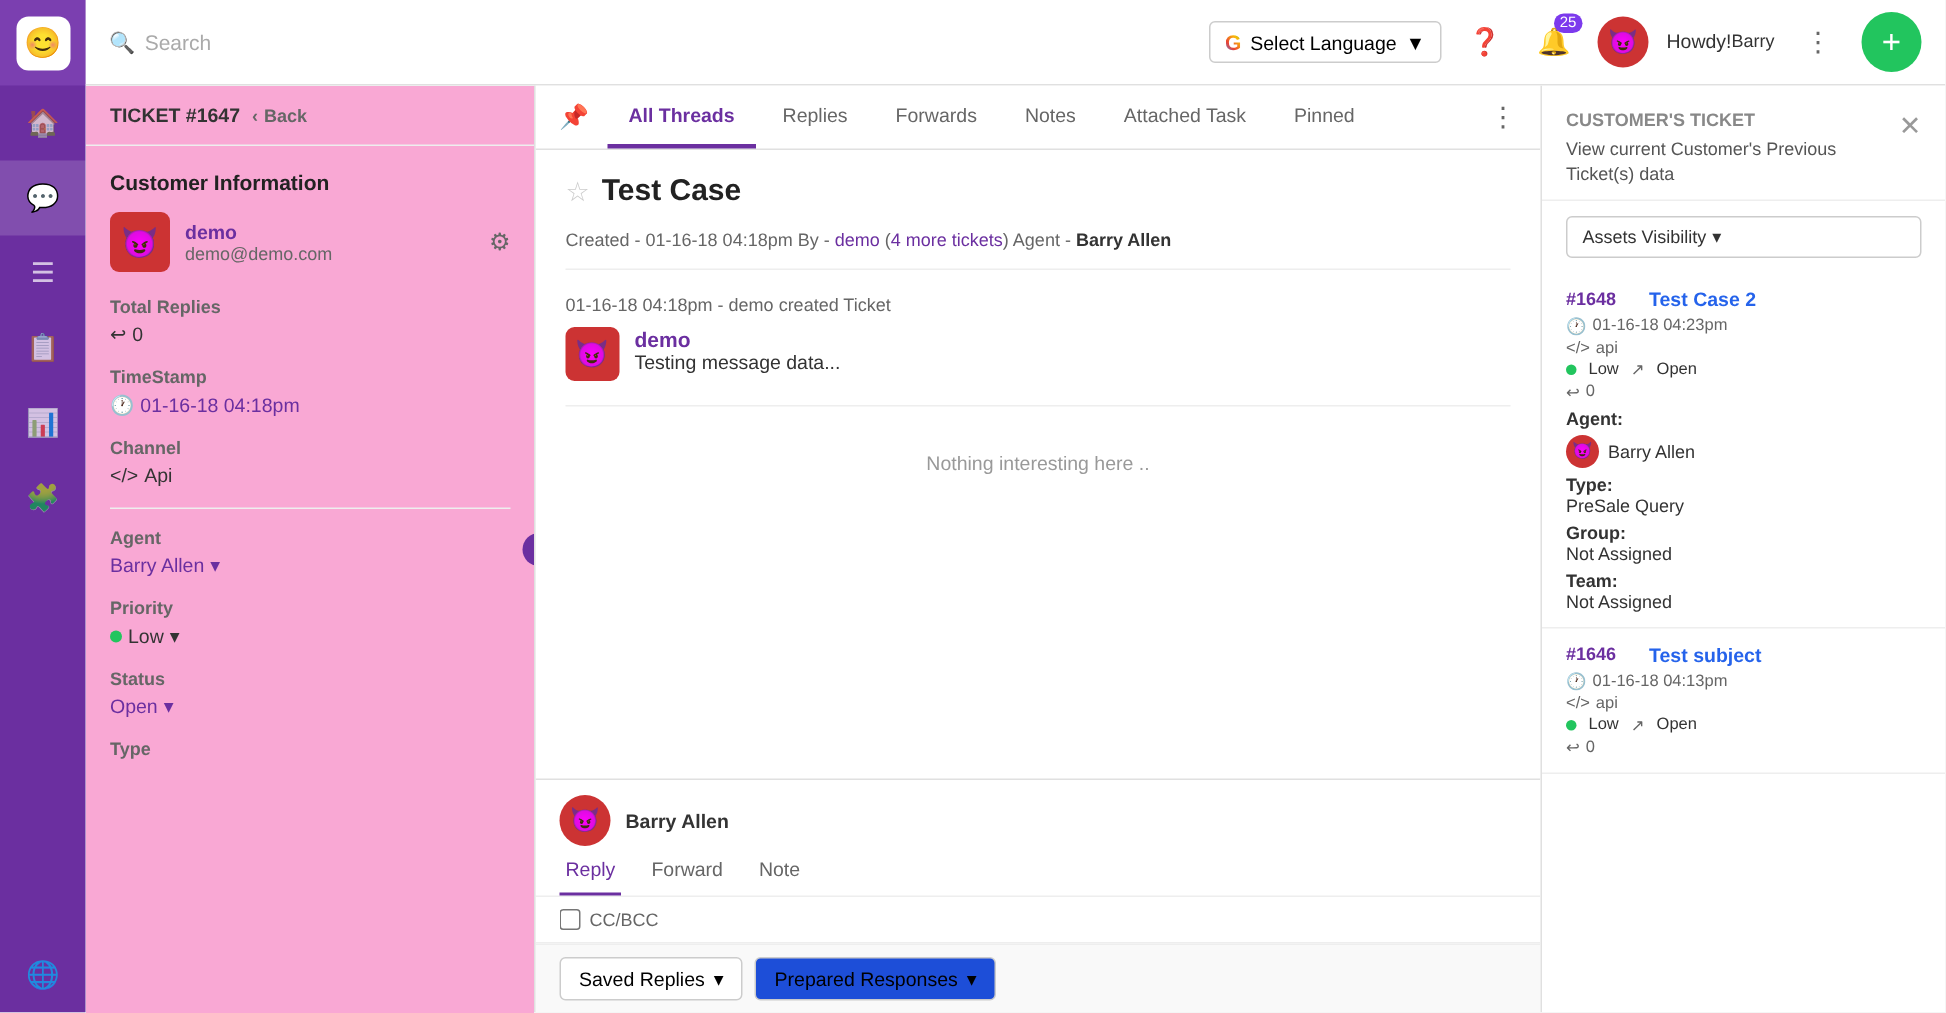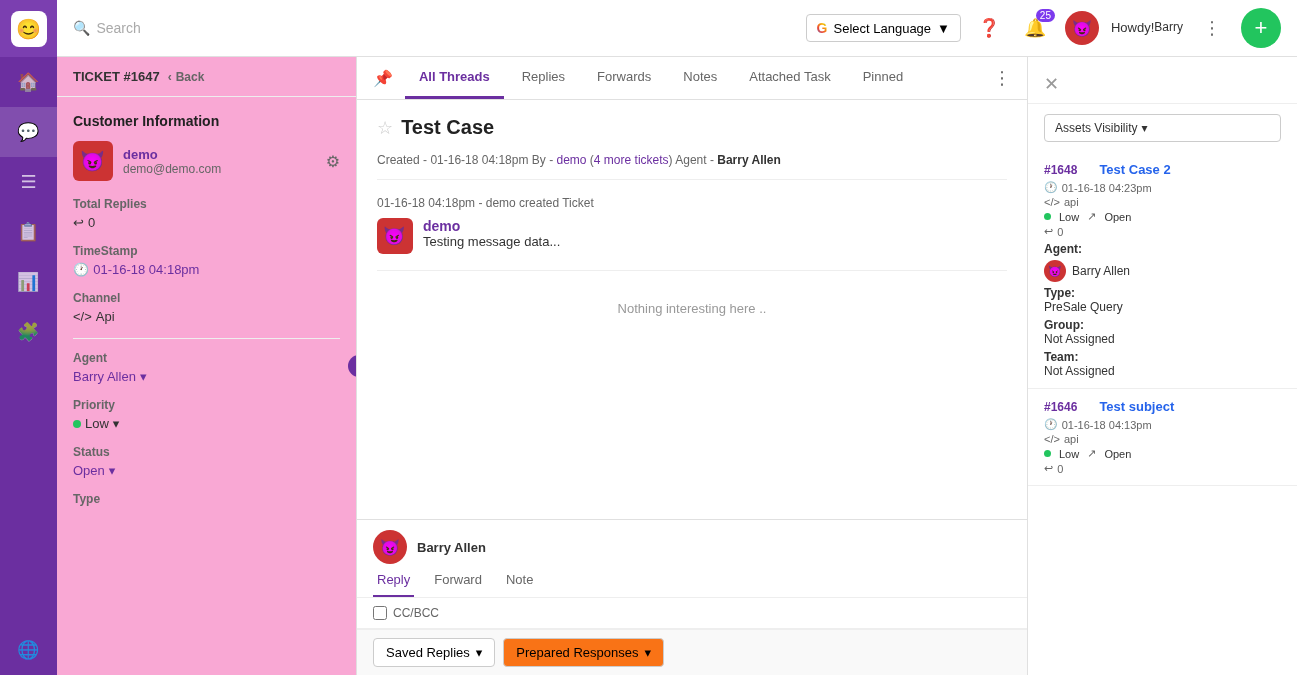--- a/index.html
+++ b/index.html
@@ -404,21 +404,21 @@
       cursor: pointer;
       font-size: 13px;
     }
     .prepared-btn {
       display: flex;
       align-items: center;
       gap: 6px;
       border: 1px solid #ccc;
       border-radius: 4px;
       padding: 6px 12px;
-      background: #f97316;
+      background: #1d4ed8;
       cursor: pointer;
       font-size: 13px;
     }
 
     
     .right-panel {
       width: 270px;
       background: white;
       border-left: 1px solid #e0e0e0;
       display: flex;
@@ -711,20 +711,24 @@
           <button class="prepared-btn">
             <span>Prepared Responses</span>
             <span>▾</span>
           </button>
         </div>
       </div>
     </div>
 
     <div class="right-panel">
       <div class="right-panel-header">
+        <div>
+          <div class="right-panel-title">CUSTOMER'S TICKET</div>
+          <div class="right-panel-subtitle">View current Customer's Previous Ticket(s) data</div>
+        </div>
         <div class="close-icon">✕</div>
       </div>
 
       <button class="assets-visibility-btn">
         <span>Assets Visibility</span>
         <span>▾</span>
       </button>
 
       <div class="ticket-card">
         <div class="ticket-card-title">

